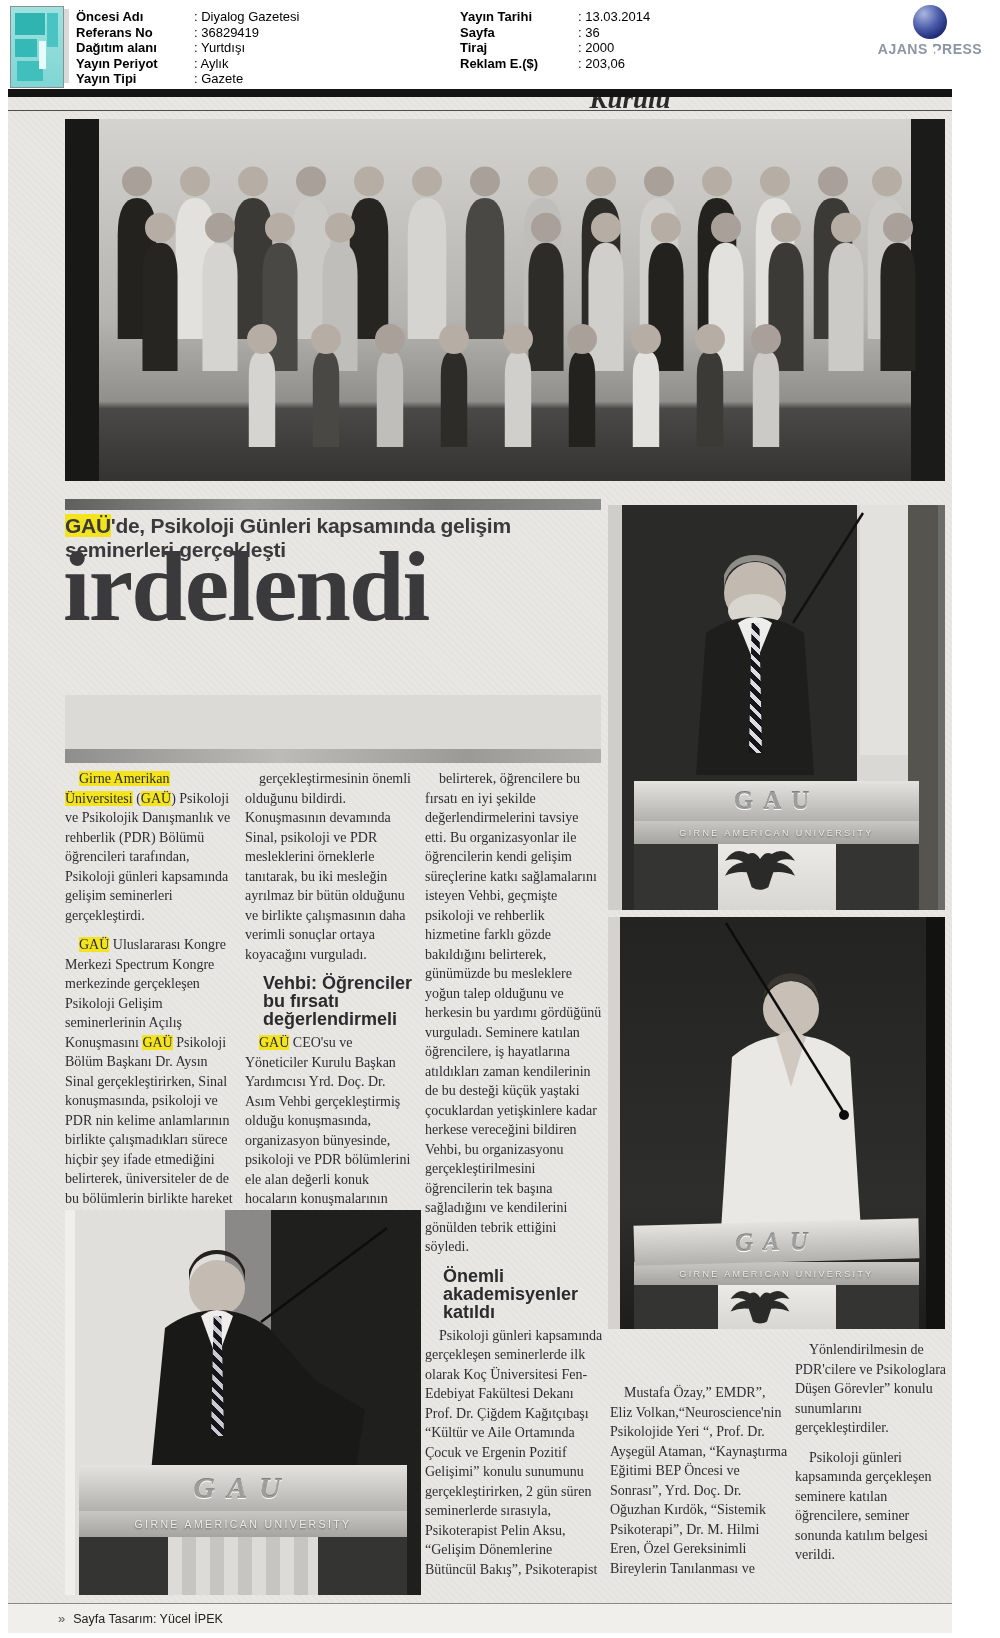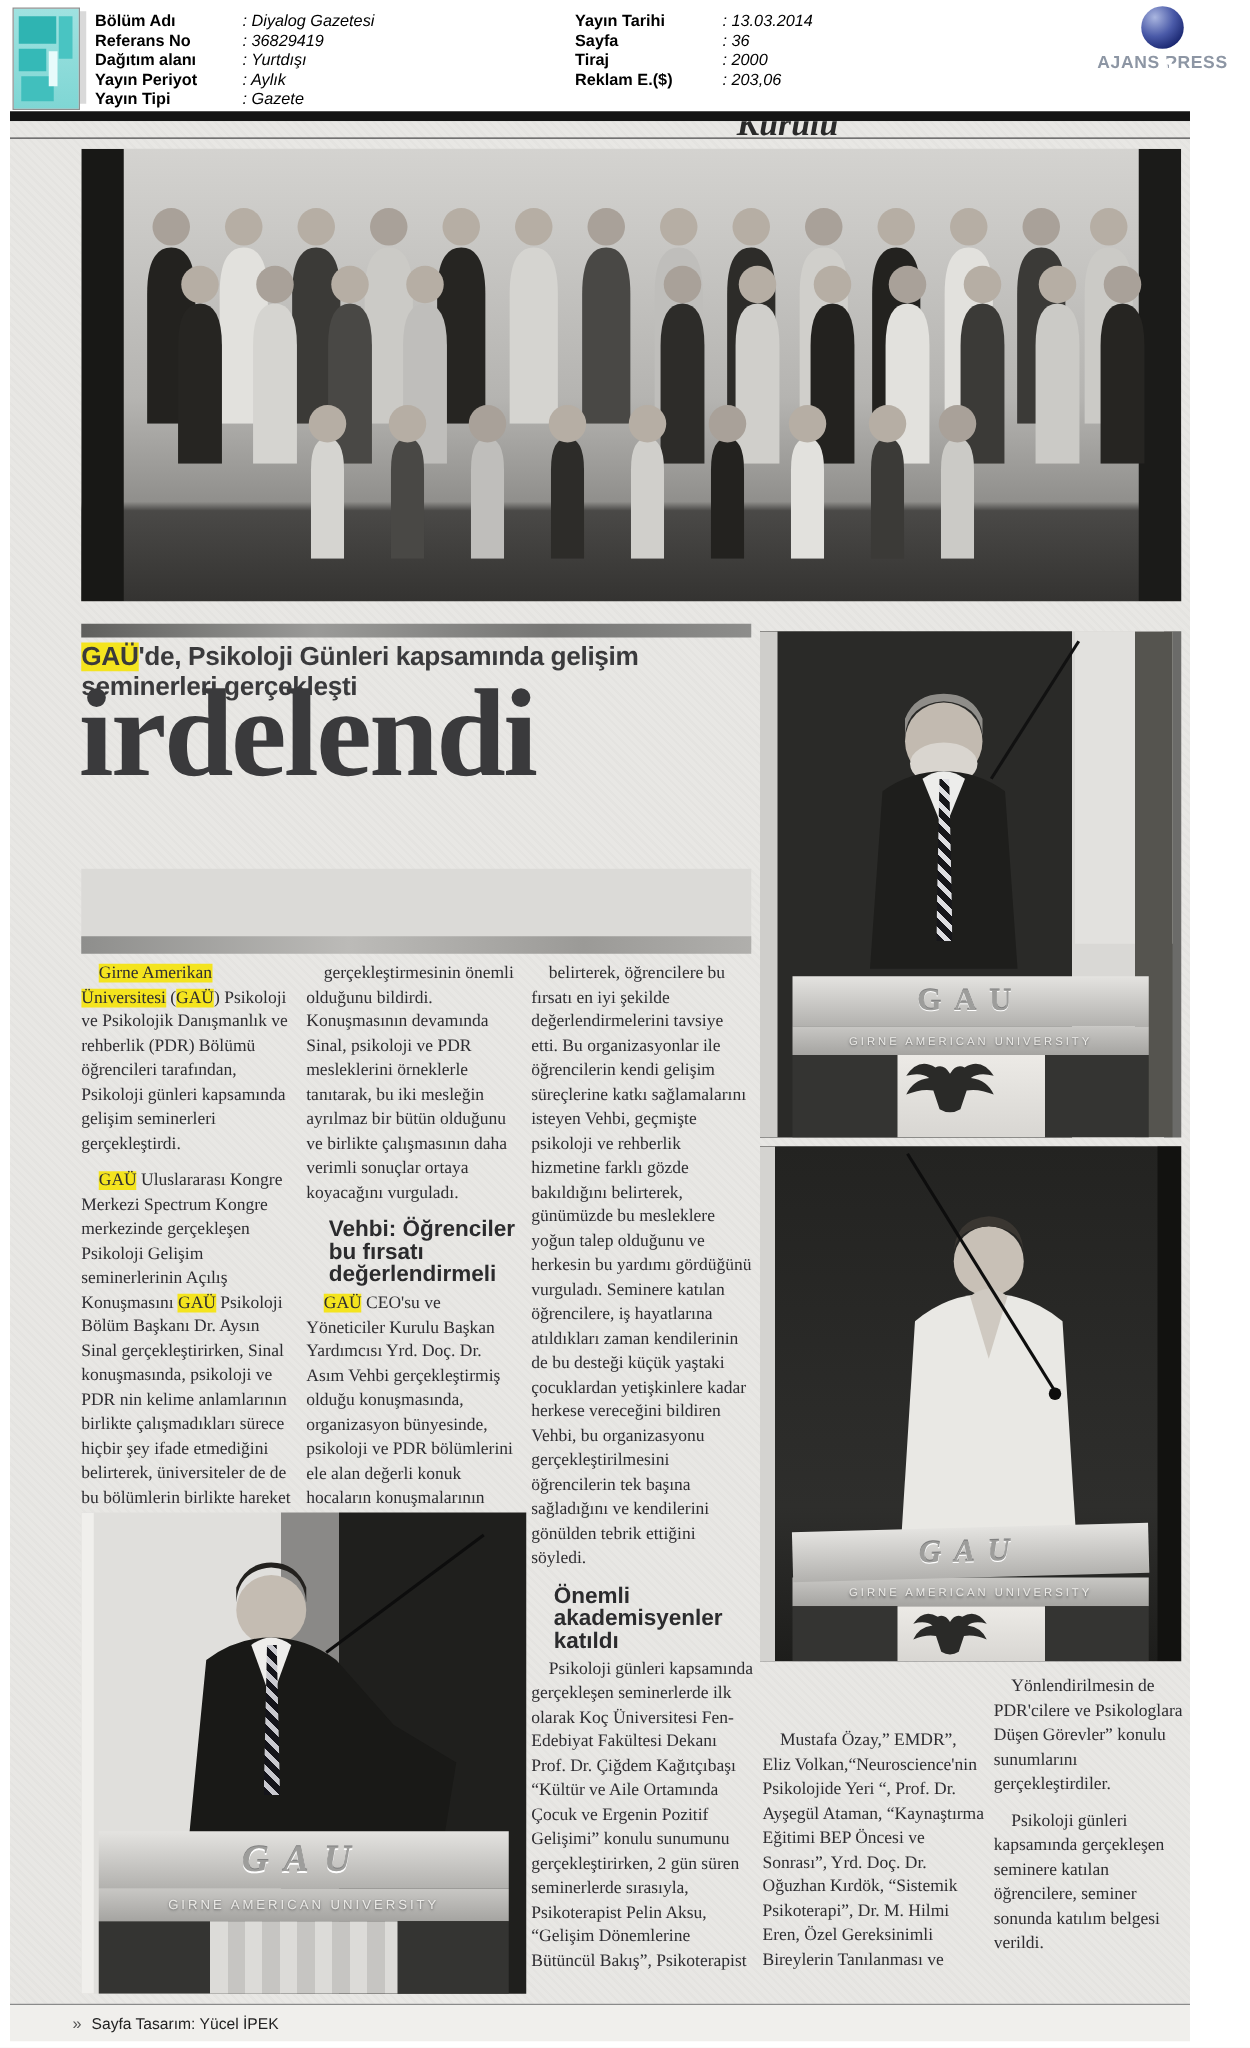--- a/index.html
+++ b/index.html
@@ -16,21 +16,21 @@
            linear-gradient(#35b9b7,#35b9b7) 4px 32px/22px 18px no-repeat,
            linear-gradient(#e8fbfb,#e8fbfb) 28px 34px/7px 28px no-repeat,
            linear-gradient(#41bfbd,#41bfbd) 6px 54px/26px 20px no-repeat,
            linear-gradient(180deg,#9fe2e0,#7fd6d4);}
   .thumb-edge{position:absolute;right:-6px;top:2px;width:5px;height:74px;background:#d9d9d9;}
   .meta-block{position:absolute;top:9px;}
   .meta-left{left:76px;width:360px;}
   .meta-right{left:460px;width:360px;}
   .meta-row{display:flex;line-height:15.6px;font-size:13px;color:#000;}
   .meta-label{width:118px;font-weight:bold;}
-  .meta-value{flex:1;font-style:italic;}
+  .meta-value{flex:1;}
   .agency{position:absolute;right:14px;top:5px;width:112px;text-align:center;}
   .sphere-wrap{position:relative;width:34px;height:34px;margin:0 auto;}
   .sphere{width:34px;height:34px;border-radius:50%;
           background:radial-gradient(circle at 32% 26%,#aab6e0,#4a5aa8 45%,#15226b 82%);}
   .agency-name{margin-top:2px;font-size:14px;font-weight:bold;color:#8d96a4;letter-spacing:.5px;}
 
   
   .black-bar{position:absolute;left:8px;top:89px;width:944px;height:8px;background:#141414;}
   .clip{position:absolute;left:8px;top:97px;width:944px;height:1535px;
         background:#e8e7e4;
@@ -112,21 +112,21 @@
 
 <div class="page">
 
   <div class="meta-header">
     <div class="thumb">
       <div class="thumb-edge"></div>
     </div>
 
     <div class="meta-block meta-left">
       <div class="meta-row">
-        <span class="meta-label">Bölüm Adı</span>
+        <span class="meta-label">Öncesi Adı</span>
         <span class="meta-value">: Diyalog Gazetesi</span>
       </div>
       <div class="meta-row">
         <span class="meta-label">Referans No</span>
         <span class="meta-value">: 36829419</span>
       </div>
       <div class="meta-row">
         <span class="meta-label">Dağıtım alanı</span>
         <span class="meta-value">: Yurtdışı</span>
       </div>

